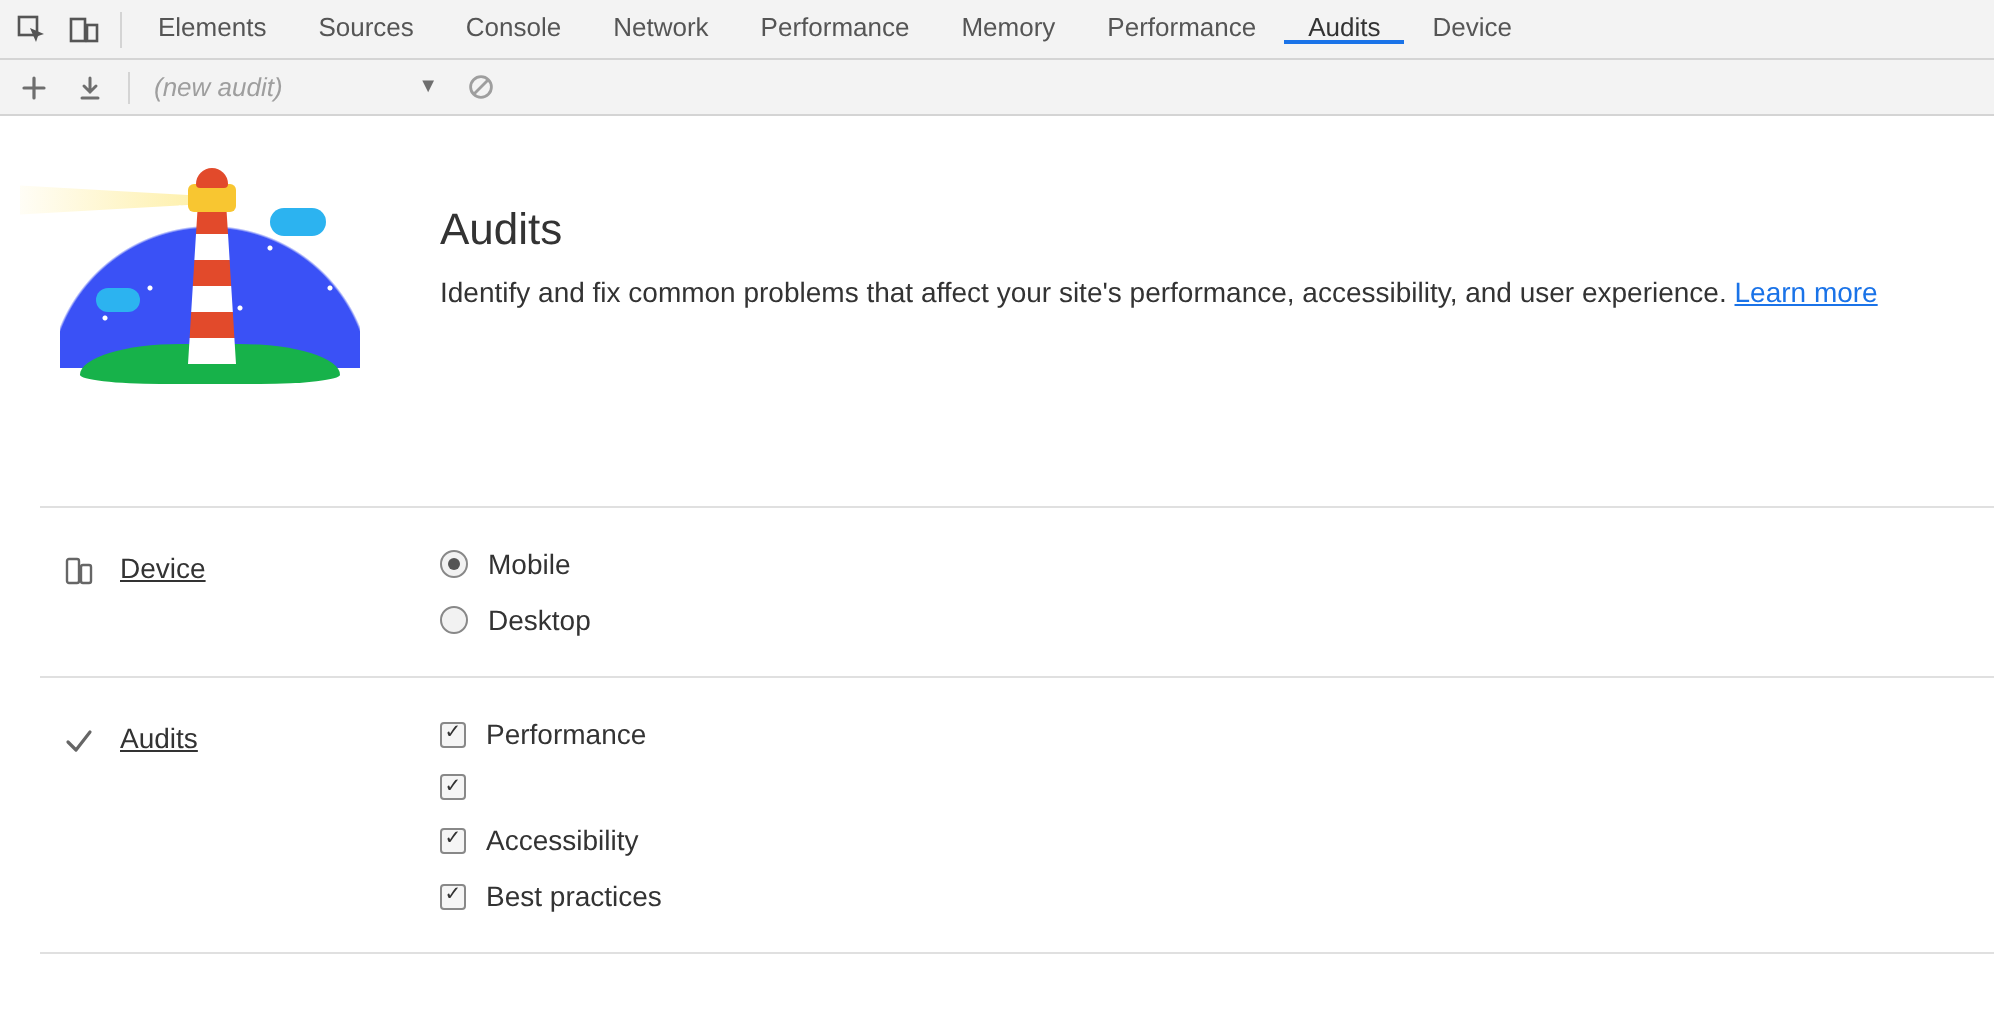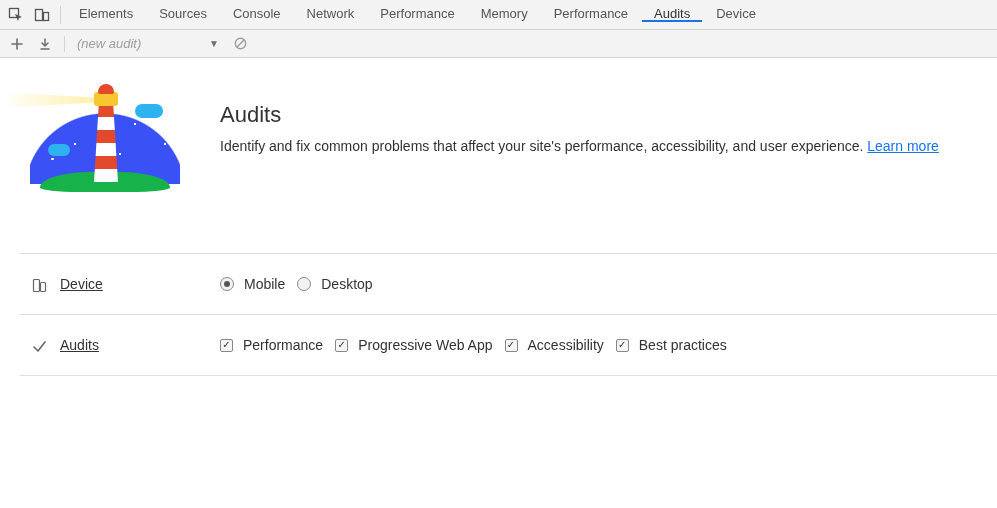--- a/index.html
+++ b/index.html
@@ -149,21 +149,21 @@
     color: #333;
     font-size: 14px;
     padding-top: 2px;
     text-decoration: underline;
   }
   .section-label .ico {
     width: 18px; height:18px; display:flex;align-items:center;justify-content:center;
     color:#666;
   }
   .options {
-    display:flex; flex-direction:row; gap:12px;
+    display:flex; flex-direction:column; gap:12px;
     font-size:14px; color:#333;
   }
   .opt {
     display:flex; align-items:center; gap:10px;
   }
   .radio-dot {
     width:14px;height:14px;border:1px solid #888;border-radius:50%;
     display:inline-flex;align-items:center;justify-content:center;background:#f2f2f2;
   }
   .radio-dot.checked::after{content:"";width:6px;height:6px;border-radius:50%;background:#555;}
@@ -296,21 +296,20 @@
       </span>
       <span>Audits</span>
     </div>
     <div class="options">
       <label class="opt">
         <span class="check-box checked"></span>
         <span>Performance</span>
       </label>
       <label class="opt">
         <span class="check-box checked"></span>
-        <span>Progressive Web App</span>
       </label>
       <label class="opt">
         <span class="check-box checked"></span>
         <span>Accessibility</span>
       </label>
       <label class="opt">
         <span class="check-box checked"></span>
         <span>Best practices</span>
       </label>
     </div>

